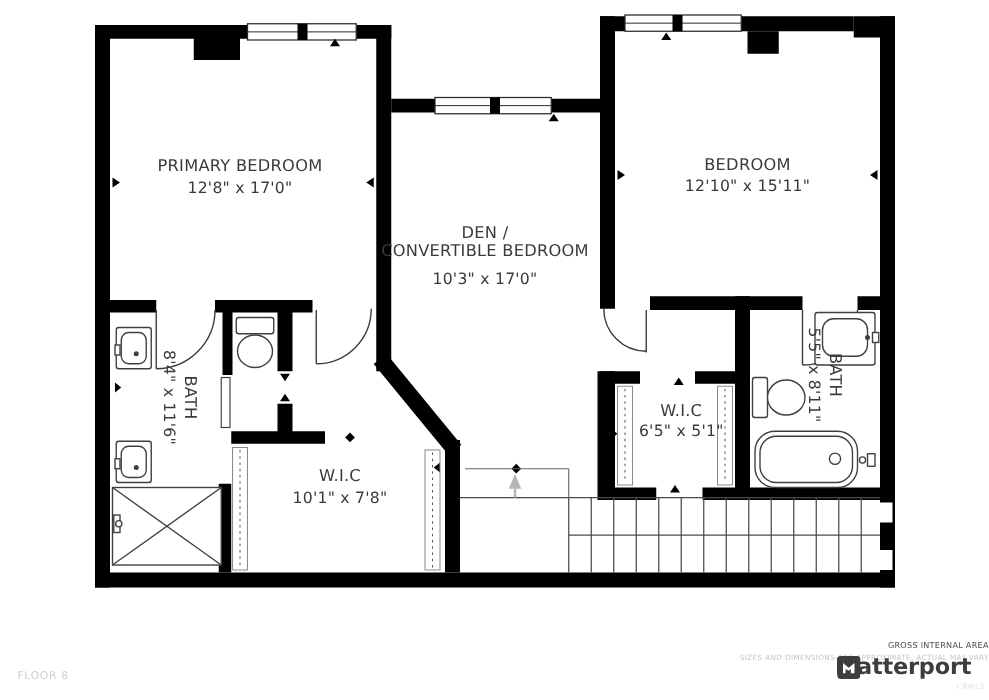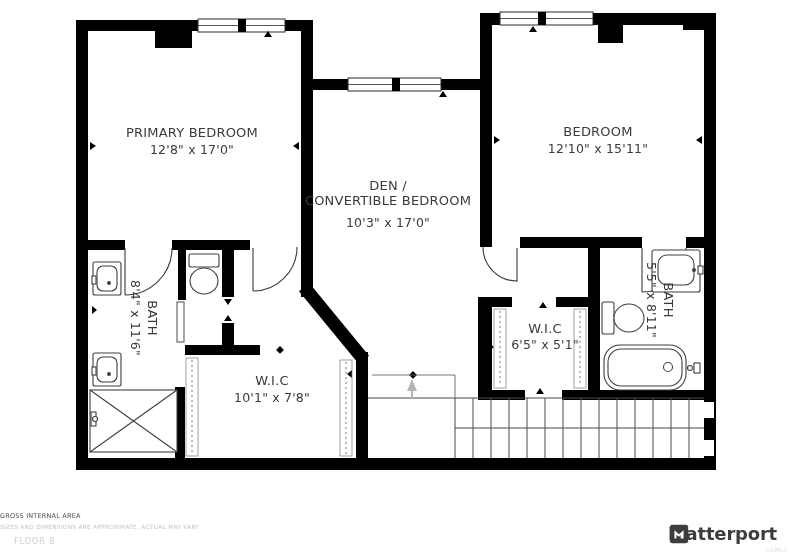--- a/index.html
+++ b/index.html
@@ -2,21 +2,21 @@
 <html><head>
 <meta charset="utf-8">
 <style>
   html,body{margin:0;padding:0;background:#ffffff;}
   .stage{position:relative;width:791px;height:560px;background:#ffffff;overflow:hidden;
          font-family:"DejaVu Sans","Liberation Sans",sans-serif;}
   svg{position:absolute;left:0;top:0;}
   svg text{font-family:"DejaVu Sans","Liberation Sans",sans-serif;fill:#3a3a3a;}
   .room-label{font-size:13px;letter-spacing:.2px;}
   .room-dims{font-size:12.5px;letter-spacing:.2px;}
-  .footer{position:absolute;top:512px;left:0;width:791px;text-align:left;
+  .footer{position:absolute;top:512px;left:0;width:791px;text-align:right;
           font-size:6.5px;line-height:1.5;color:#4d4d4d;letter-spacing:.2px;}
   .footer .disclaimer{color:#c4c4c4;font-size:5.8px;margin-top:1px;letter-spacing:.3px;}
   .floor-label{position:absolute;left:14px;top:536px;font-size:8.5px;color:#cfcfcf;letter-spacing:.6px;}
   .brand{position:absolute;right:14px;top:523px;display:flex;align-items:center;gap:6px;}
   .brand-text{font-size:18px;font-weight:600;color:#3d3d3d;letter-spacing:-.2px;}
   .watermark{position:absolute;right:3px;top:546px;font-size:6px;color:#e2e2e2;letter-spacing:.4px;}
 </style>
 </head>
 <body>
 

